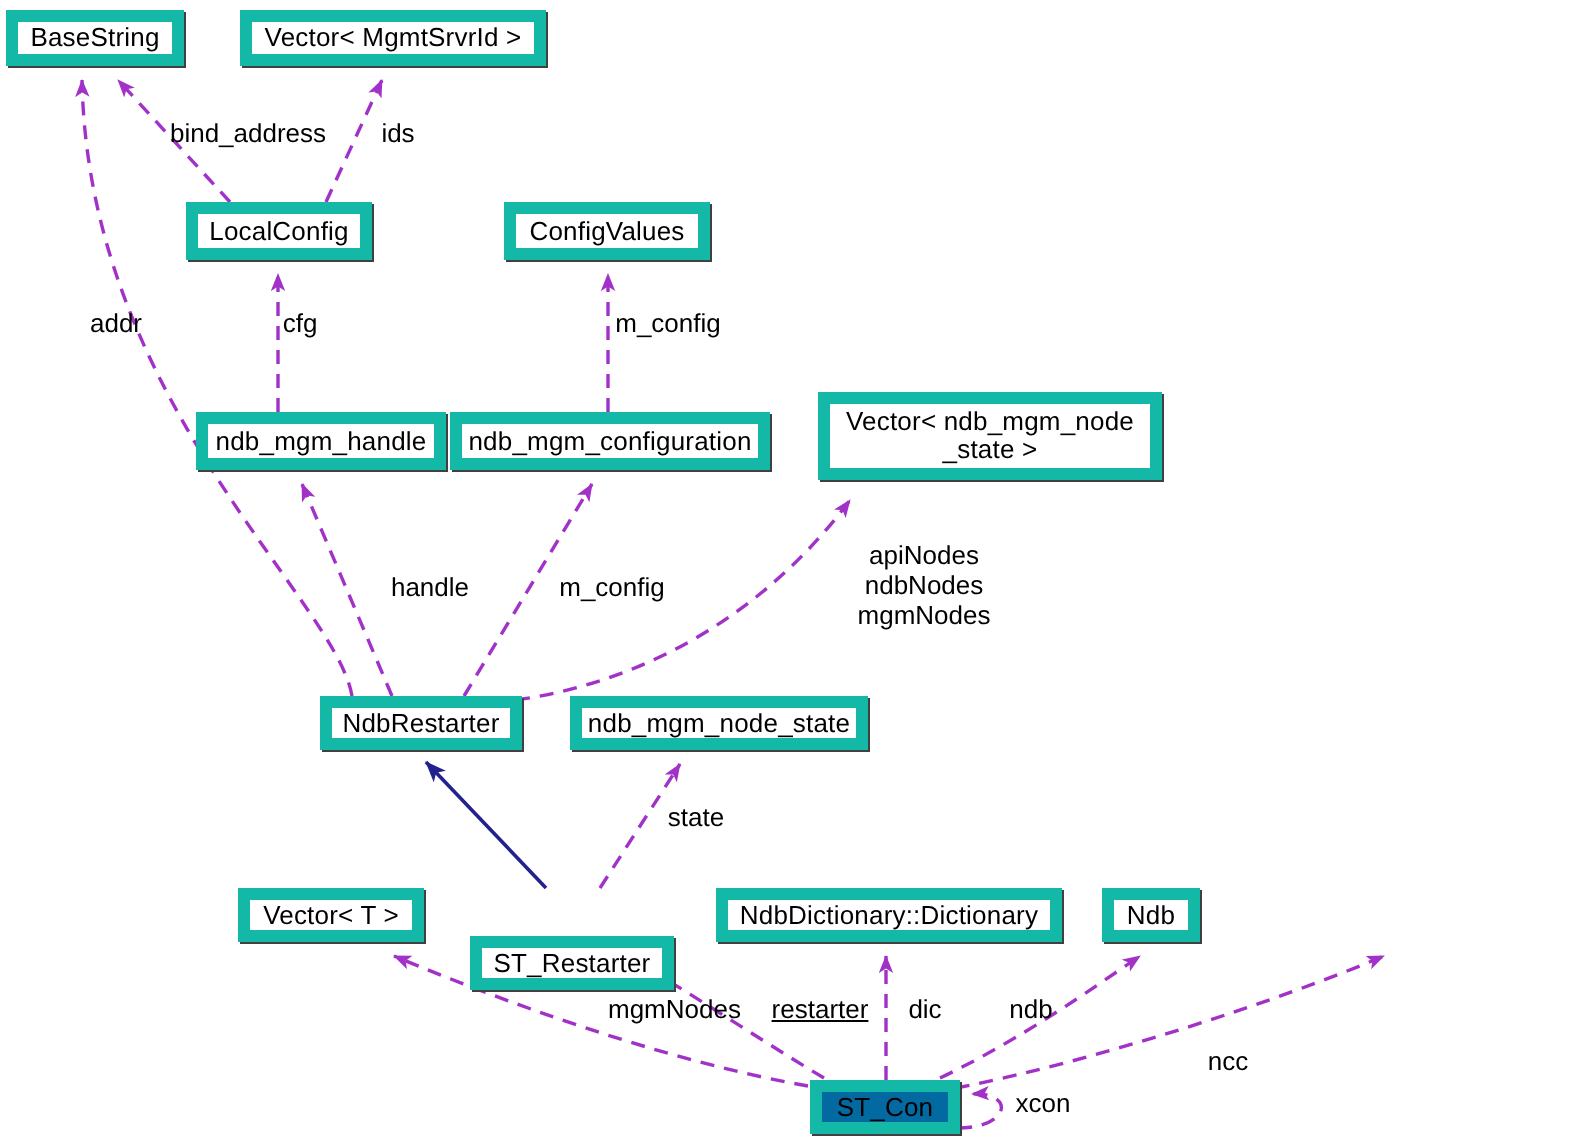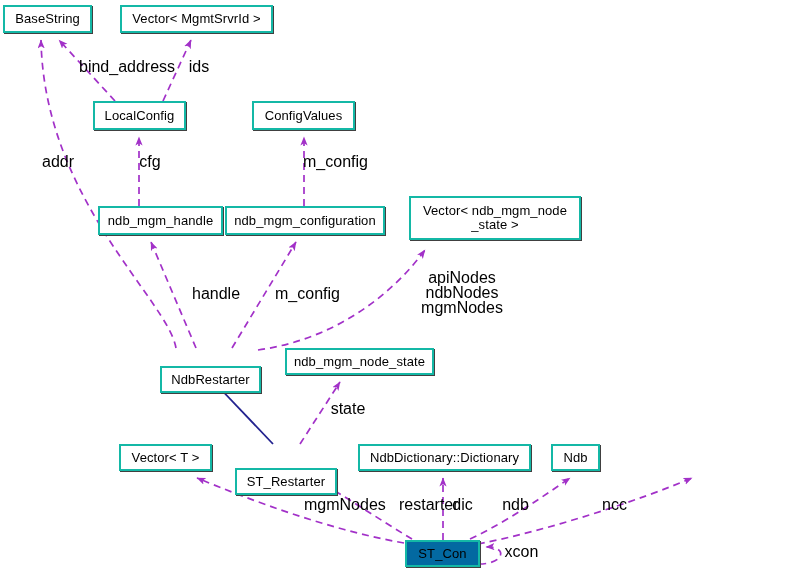--- a/index.html
+++ b/index.html
@@ -20,39 +20,39 @@
   #edge-layer {
     position: absolute;
     left: 0;
     top: 0;
     width: 791px;
     height: 573px;
   }
   .node {
     position: absolute;
     box-sizing: border-box;
-    border: 2px solid #14b8a6;
+    border: 6px solid #14b8a6;
     background: #ffffff;
     color: #000000;
     font-size: 13px;
     line-height: 14px;
     text-align: center;
     display: flex;
     align-items: center;
     justify-content: center;
     white-space: pre;
     letter-spacing: 0.1px;
     box-shadow: 1px 1px 0 0 #404040;
   }
   .node.filled {
     background: #0369a1;
   }
   .edge-label {
     position: absolute;
-    font-size: 16px;
+    font-size: 13px;
     line-height: 14px;
     color: #000000;
     white-space: pre;
     text-align: center;
   }
   .edge-label.multi {
     line-height: 15px;
   }
 </style>
 </head>
@@ -117,21 +117,21 @@
 
   <div class="node" style="left:252px;top:101px; width:103px; height:29px;">ConfigValues</div>
 
   <div class="node" style="left:78px; top:206px; width:125px; height:29px;margin-left:20px;">ndb_mgm_handle</div>
 
   <div class="node" style="left:225px;top:206px; width:160px; height:29px;">ndb_mgm_configuration</div>
 
   <div class="node" style="left:409px;top:196px; width:172px; height:44px;">Vector&lt; ndb_mgm_node
 _state &gt;</div>
 
-  <div class="node" style="left:160px;top:348px; width:101px; height:27px;margin-top:18px;">NdbRestarter</div>
+  <div class="node" style="left:160px;top:348px; width:101px; height:27px;">NdbRestarter</div>
 
   <div class="node" style="left:119px;top:444px; width:93px;  height:27px;">Vector&lt; T &gt;</div>
 
   <div class="node" style="left:285px;top:348px; width:149px; height:27px;">ndb_mgm_node_state</div>
 
   <div class="node" style="left:235px;top:444px; width:102px; height:27px;margin-top:24px;">ST_Restarter</div>
 
   <div class="node" style="left:358px;top:444px; width:173px; height:27px;">NdbDictionary::Dictionary</div>
 
   <div class="node" style="left:551px;top:444px; width:49px;  height:27px;">Ndb</div>
@@ -154,23 +154,23 @@
   <div class="edge-label" style="left:275px;top:287px; width:62px;">m_config</div>
 
   <div class="edge-label multi" style="left:421px;top:270px; width:82px;">apiNodes
 ndbNodes
 mgmNodes</div>
 
   <div class="edge-label" style="left:330px;top:402px; width:36px;">state</div>
 
   <div class="edge-label" style="left:304px;top:498px; width:43px;">mgmNodes</div>
 
-  <div class="edge-label" style="left:399px;top:498px; width:54px;">restarter</div>
+  <div class="edge-label" style="left:383px;top:498px; width:54px;text-decoration:underline;">restarter</div>
 
   <div class="edge-label" style="left:452px;top:498px; width:21px;">dic</div>
 
   <div class="edge-label" style="left:502px;top:498px; width:27px;">ndb</div>
 
-  <div class="edge-label" style="left:602px;top:498px; width:24px;">ncc</div>
+  <div class="edge-label" style="left:602px;top:524px; width:24px;">ncc</div>
 
   <div class="edge-label" style="left:504px;top:545px; width:35px;">xcon</div>
 
 </div>
 
 </body></html>

